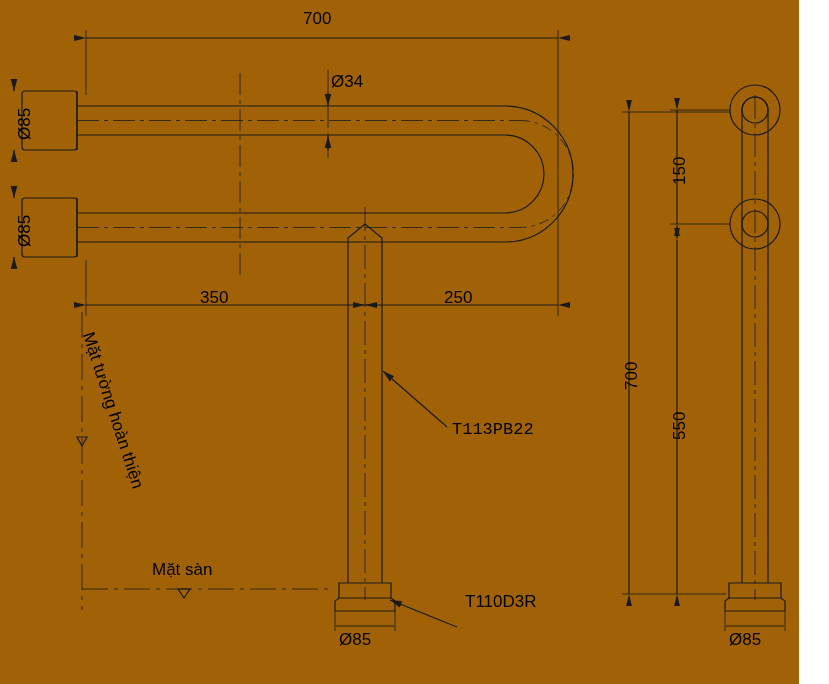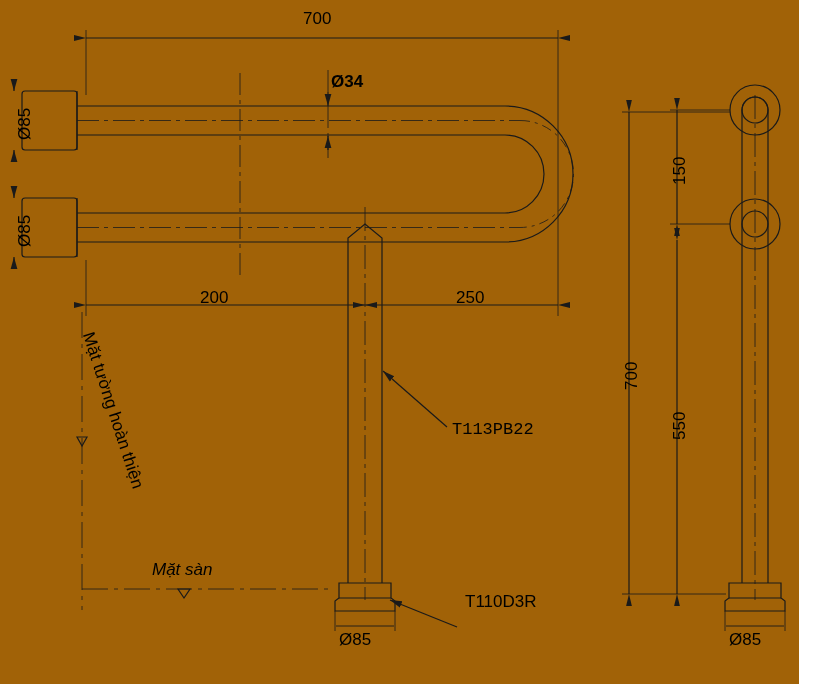--- a/index.html
+++ b/index.html
@@ -154,33 +154,33 @@
       <line x1="622" y1="594" x2="670" y2="594" stroke-width="0.8"></line>
 
       <line x1="726" y1="626" x2="784" y2="626" stroke-width="0.9"></line>
       <line x1="725" y1="611" x2="725" y2="631" stroke-width="0.8"></line>
       <line x1="785" y1="611" x2="785" y2="631" stroke-width="0.8"></line>
     </g>
   </svg>
 
   <div class="lbl" style="left:303px; top:10px;">700</div>
 
-  <div class="lbl" style="left:331px; top:73px;font-weight:bold;">Ø34</div>
+  <div class="lbl" style="left:331px; top:73px;">Ø34</div>
 
   <div class="lbl vert90" style="left:16px; top:140px;">Ø85</div>
 
   <div class="lbl vert90" style="left:16px; top:247px;">Ø85</div>
 
-  <div class="lbl" style="left:200px; top:289px;">200</div>
+  <div class="lbl" style="left:200px; top:289px;">350</div>
 
-  <div class="lbl" style="left:444px; top:289px;margin-left:12px;">250</div>
+  <div class="lbl" style="left:444px; top:289px;">250</div>
 
   <div class="lbl rot75" style="left:96px; top:330px;">Mặt tường hoàn thiện</div>
 
-  <div class="lbl" style="left:152px; top:561px;font-style:italic;">Mặt sàn</div>
+  <div class="lbl" style="left:152px; top:561px;">Mặt sàn</div>
 
   <div class="lbl" style="left:452px; top:421px;font-family:Liberation Mono, monospace;">T113PB22</div>
 
   <div class="lbl" style="left:465px; top:593px;">T110D3R</div>
 
   <div class="lbl" style="left:339px; top:631px;">Ø85</div>
 
   <div class="lbl vert90" style="left:671px; top:185px;">150</div>
 
   <div class="lbl vert90" style="left:671px; top:440px;">550</div>

